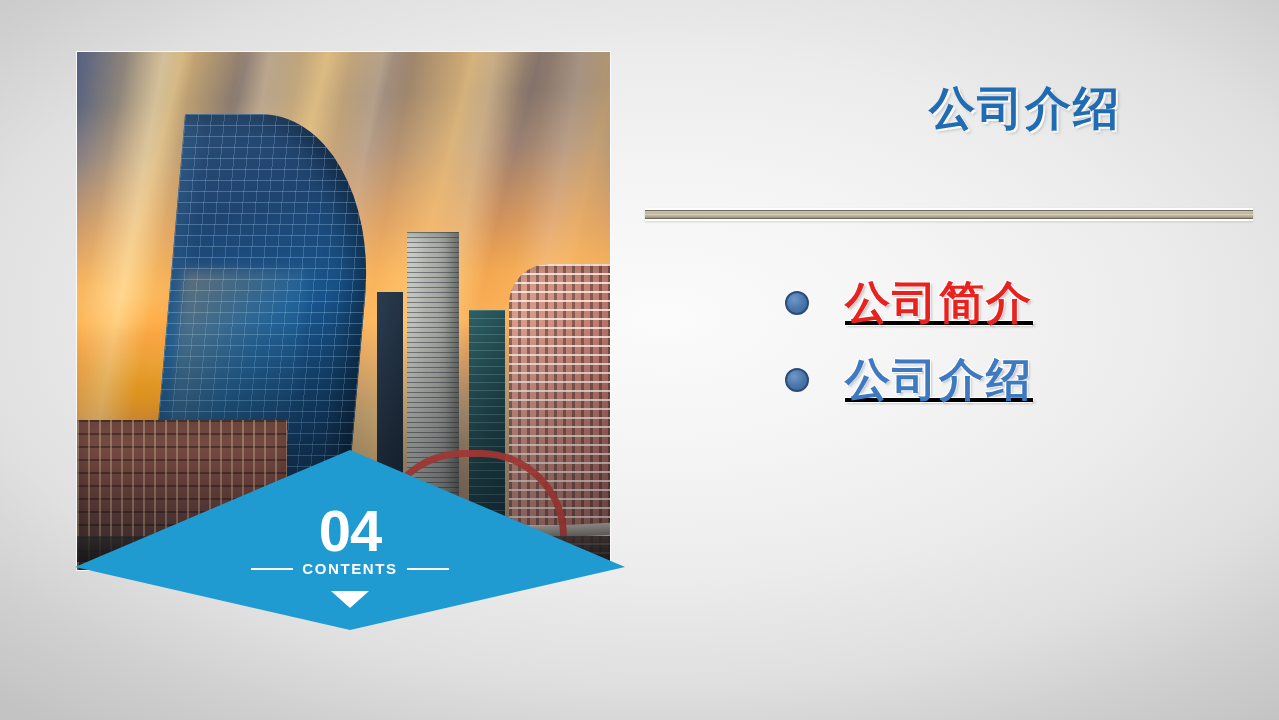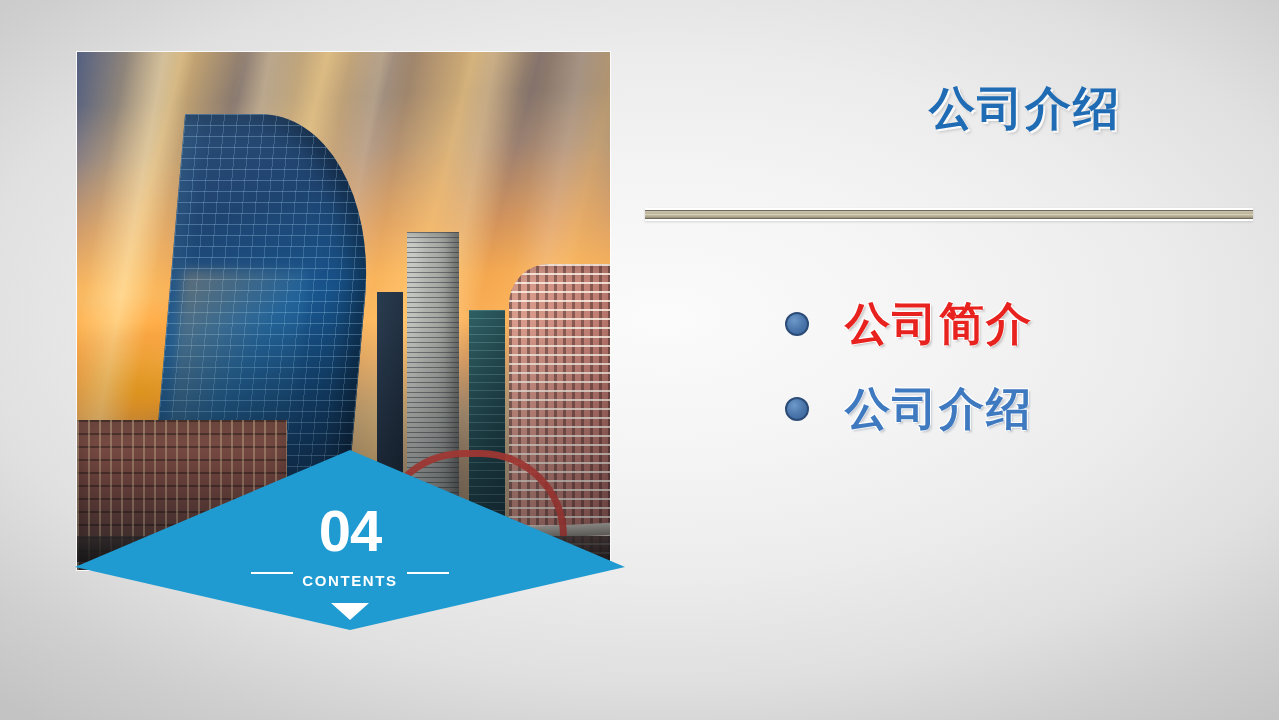--- a/index.html
+++ b/index.html
@@ -192,22 +192,22 @@
   .num-04 {
     margin-top:52px;
     font-size:58px;
     font-weight:bold;
     color:#ffffff;
     line-height:1;
     letter-spacing:-1px;
     text-align:center;
   }
   .contents-row {
-    display:flex; align-items:flex-start; gap:9px;
-    margin-top:12px;
+    display:flex; align-items:center; gap:9px;
+    margin-top:0;
   }
   .rule {
     width:42px; height:2px; background:#ffffff;
   }
   .contents-label {
     font-size:15px; font-weight:bold; color:#ffffff;
     letter-spacing:1.6px;
   }
   .caret {
     margin-top:14px;
@@ -244,23 +244,24 @@
       #c8c0a8 26%, #bdb49c 44%,
       #d6cfba 50%,
       #bdb49c 58%, #a9a089 72%,
       #6e6a5c 78%, #6e6a5c 84%,
       #ffffff 88%, #ffffff 100%);
     box-shadow:0 1px 2px rgba(150,150,150,.35);
   }
 
   .bullets {
     position:absolute;
-    left:140px; top:249px;
+    left:140px; top:228px;
     display:flex; flex-direction:column;
-    gap:40px;
+    gap:32px;
+    text-decoration:underline;
   }
   .bullet-row {
     display:flex; align-items:center; gap:36px;
   }
   .bullet-dot {
     width:24px; height:24px; border-radius:50%;
     background:radial-gradient(circle at 36% 32%, #6d98c8 0%, #4a76ac 52%, #3a6399 100%);
     border:2px solid #2c4c78;
     flex:0 0 auto;
   }

